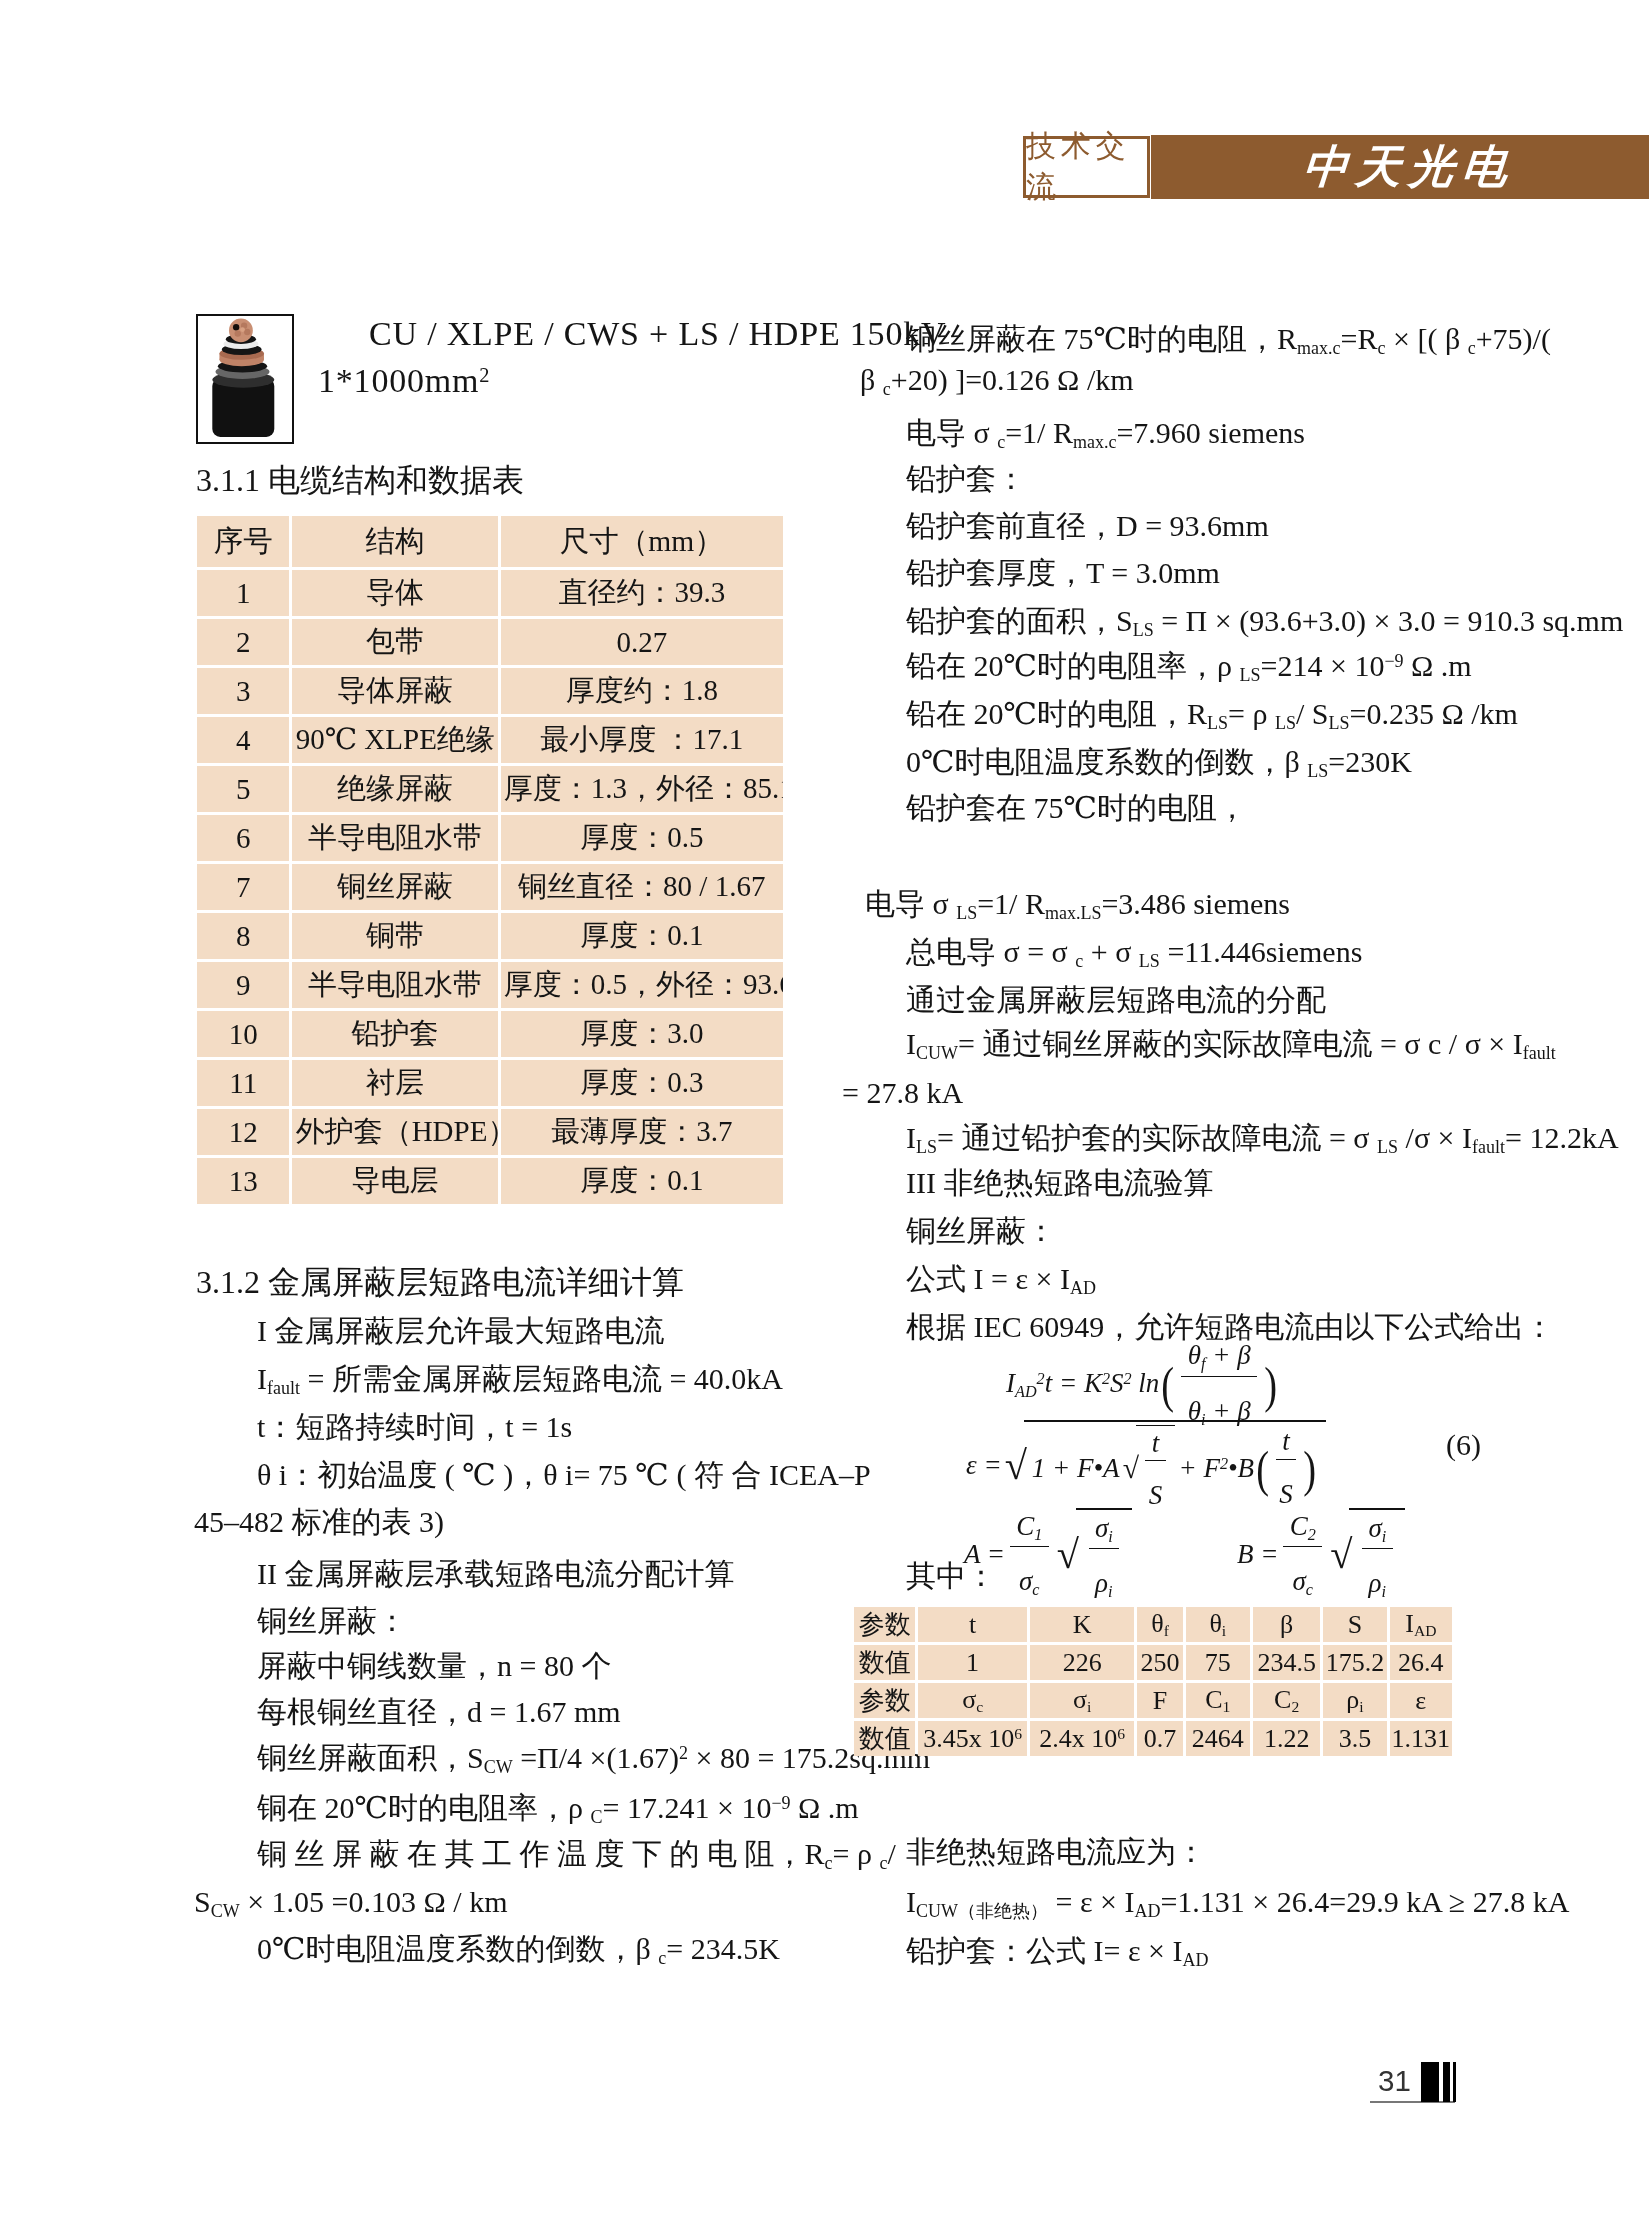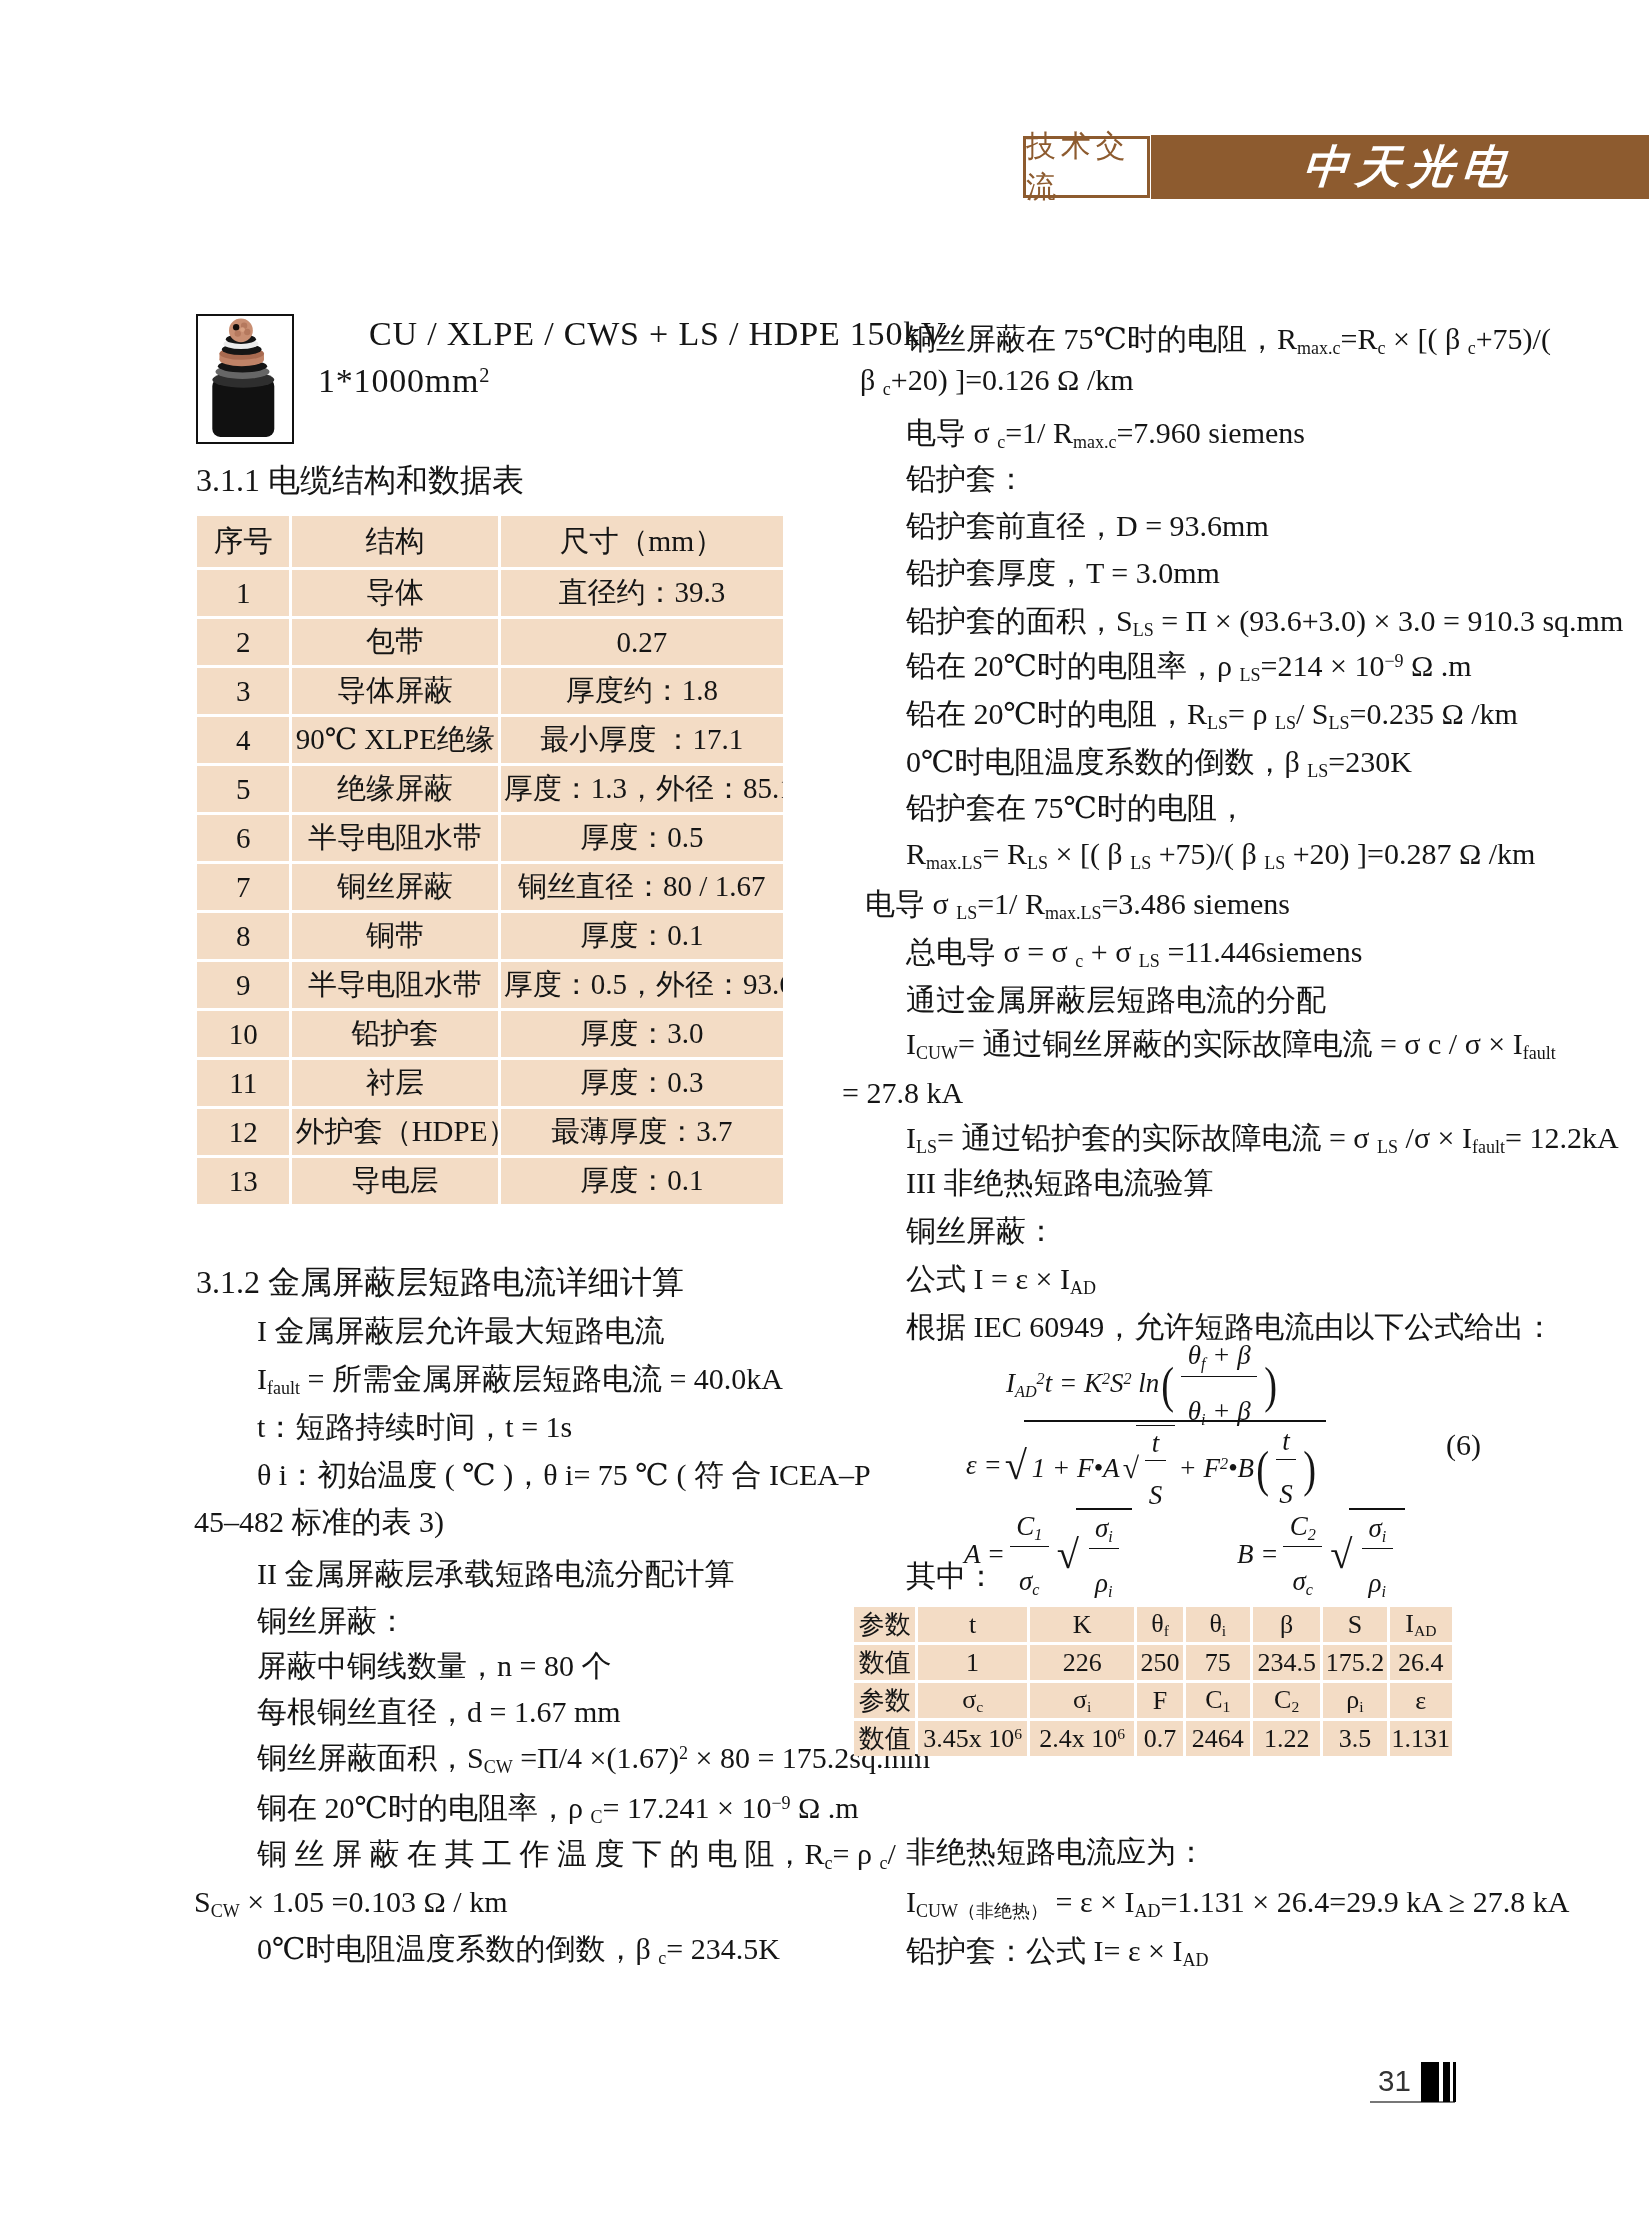--- a/index.html
+++ b/index.html
@@ -202,21 +202,20 @@
   <div class="ln" style="left:842px; top:362px;margin-left:18px;"><span>β </span><sub>c</sub><span>+20) ]=0.126 Ω /km</span></div>
   <div class="ln" style="left:906px; top:415px;"><span>电导 σ </span><sub>c</sub><span>=1/ R</span><sub>max.c</sub><span>=7.960 siemens</span></div>
   <div class="ln" style="left:906px; top:461px;"><span>铅护套：</span></div>
   <div class="ln" style="left:906px; top:508px;"><span>铅护套前直径，D = 93.6mm</span></div>
   <div class="ln" style="left:906px; top:555px;text-align:center;"><span>铅护套厚度，T = 3.0mm</span></div>
   <div class="ln" style="left:906px; top:603px;"><span>铅护套的面积，S</span><sub>LS</sub><span> = Π × (93.6+3.0) × 3.0 = 910.3 sq.mm</span></div>
   <div class="ln" style="left:906px; top:648px;"><span>铅在 20℃时的电阻率，ρ </span><sub>LS</sub><span>=214 × 10</span><sup>−9</sup><span> Ω .m</span></div>
   <div class="ln" style="left:906px; top:696px;"><span>铅在 20℃时的电阻，R</span><sub>LS</sub><span>= ρ </span><sub>LS</sub><span>/ S</span><sub>LS</sub><span>=0.235 Ω /km</span></div>
   <div class="ln" style="left:906px; top:744px;"><span>0℃时电阻温度系数的倒数，β </span><sub>LS</sub><span>=230K</span></div>
   <div class="ln" style="left:906px; top:790px;"><span>铅护套在 75℃时的电阻，</span></div>
-  <div class="ln" style="left:906px; top:836px;"><span>R</span><sub>max.LS</sub><span>= R</span><sub>LS</sub><span> × [( β </span><sub>LS</sub><span> +75)/( β </span><sub>LS</sub><span> +20) ]=0.287 Ω /km</span></div>
   <div class="ln" style="left:865px; top:886px;"><span>电导 σ </span><sub>LS</sub><span>=1/ R</span><sub>max.LS</sub><span>=3.486 siemens</span></div>
   <div class="ln" style="left:906px; top:934px;"><span>总电导 σ = σ </span><sub>c</sub><span> + σ </span><sub>LS</sub><span> =11.446siemens</span></div>
   <div class="ln" style="left:906px; top:982px;"><span>通过金属屏蔽层短路电流的分配</span></div>
   <div class="ln" style="left:906px; top:1026px;"><span>I</span><sub>CUW</sub><span>= 通过铜丝屏蔽的实际故障电流 = σ c / σ × I</span><sub>fault</sub></div>
   <div class="ln" style="left:842px; top:1075px;"><span>= 27.8 kA</span></div>
   <div class="ln" style="left:906px; top:1120px;"><span>I</span><sub>LS</sub><span>= 通过铅护套的实际故障电流 = σ </span><sub>LS</sub><span> /σ × I</span><sub>fault</sub><span>= 12.2kA</span></div>
   <div class="ln" style="left:906px; top:1165px;"><span>III 非绝热短路电流验算</span></div>
   <div class="ln" style="left:906px; top:1213px;"><span>铜丝屏蔽：</span></div>
   <div class="ln" style="left:906px; top:1261px;"><span>公式 I = ε × I</span><sub>AD</sub></div>
   <div class="ln" style="left:906px; top:1309px;"><span>根据 IEC 60949，允许短路电流由以下公式给出：</span></div>

